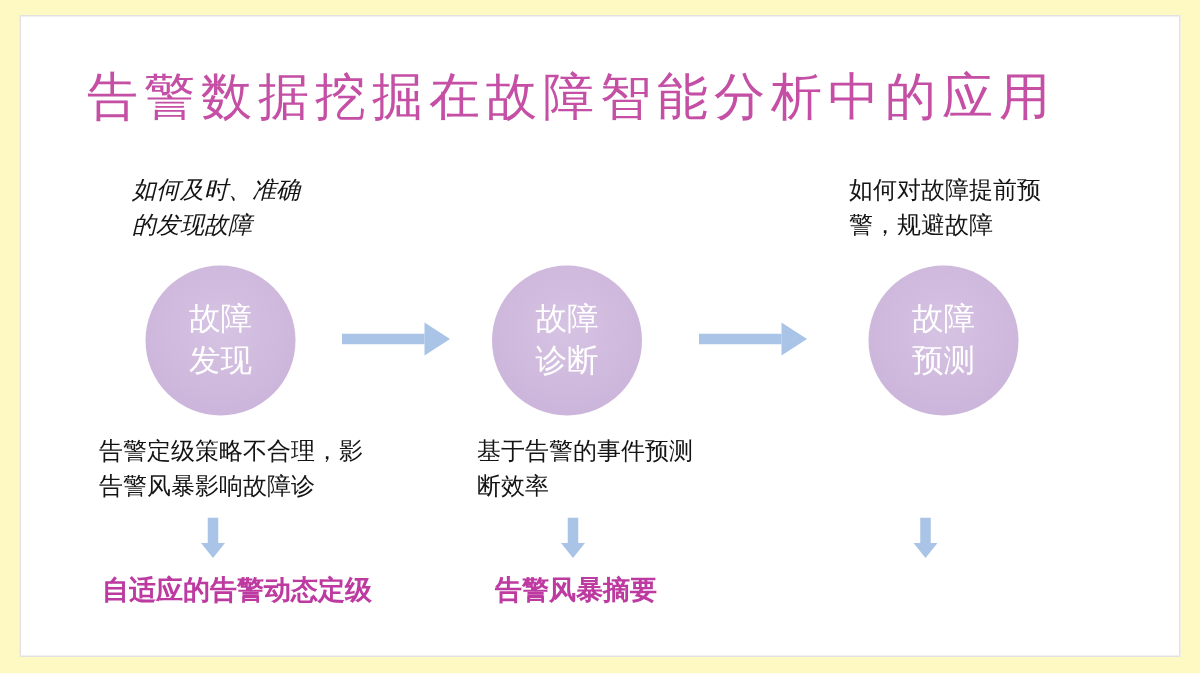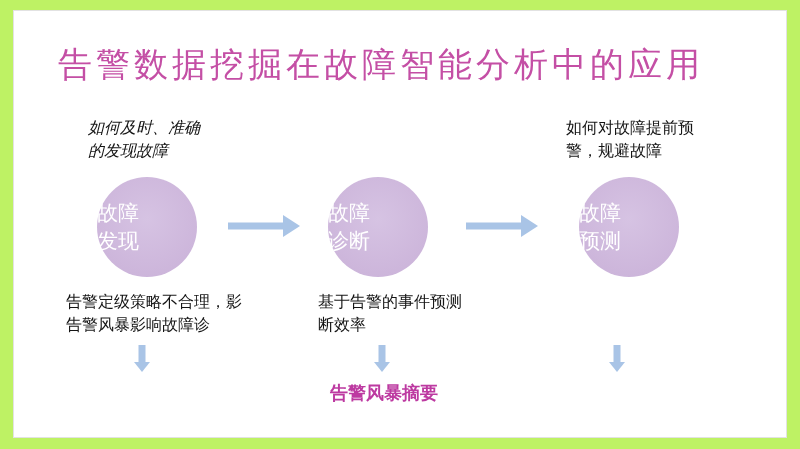--- a/index.html
+++ b/index.html
@@ -4,21 +4,21 @@
 <style>
   html, body {
     margin: 0; padding: 0;
     width: 800px; height: 449px;
     overflow: hidden;
     font-family: "Liberation Sans", sans-serif;
   }
   .frame {
     position: relative;
     width: 800px; height: 449px;
-    background: #bef264;
+    background: #fef9c3;
   }
   .slide {
     position: absolute;
     left: 13px; top: 10px; right: 13px; bottom: 11px;
     background: #ffffff;
     border: 1px solid #e2e2e2;
     box-sizing: border-box;
   }
   .title {
     position: absolute;
@@ -44,20 +44,21 @@
   .p1 { left: 66px;  top: 290px; }
   .p2 { left: 318px; top: 290px; }
   .p3 { left: 549px; top: 290px; }
   .circle {
     position: absolute;
     width: 100px; height: 100px;
     border-radius: 50%;
     background: radial-gradient(circle at 50% 42%, #d6c3e3 0%, #cdb6db 70%, #c9b1d8 100%);
     display: flex;
     align-items: center;
+    justify-content: center;
   }
   .c1 { left: 97px;  top: 177px; }
   .c2 { left: 328px; top: 177px; }
   .c3 { left: 579px; top: 177px; }
   .circle-label {
     color: #ffffff;
     font-size: 21px;
     line-height: 28px;
     text-align: center;
     white-space: pre-line;
@@ -94,20 +95,21 @@
   <div class="circle c1">
     <span class="circle-label">故障
 发现</span>
   </div>
   <div class="problem p1">告警定级策略不合理，影
 告警风暴影响故障诊</div>
   <svg class="darrow d1" viewBox="0 0 16 27">
     <rect class="arrow-shape" x="4.5" y="0" width="7" height="17"></rect>
     <polygon class="arrow-shape" points="0,17 16,17 8,27"></polygon>
   </svg>
+  <div class="solution s1">自适应的告警动态定级</div>
 
   <svg class="harrow a1" viewBox="0 0 72 28">
     <rect class="arrow-shape" x="0" y="10.5" width="55" height="7"></rect>
     <polygon class="arrow-shape" points="55,3 72,14 55,25"></polygon>
   </svg>
 
   <div class="circle c2">
     <span class="circle-label">故障
 诊断</span>
   </div>

